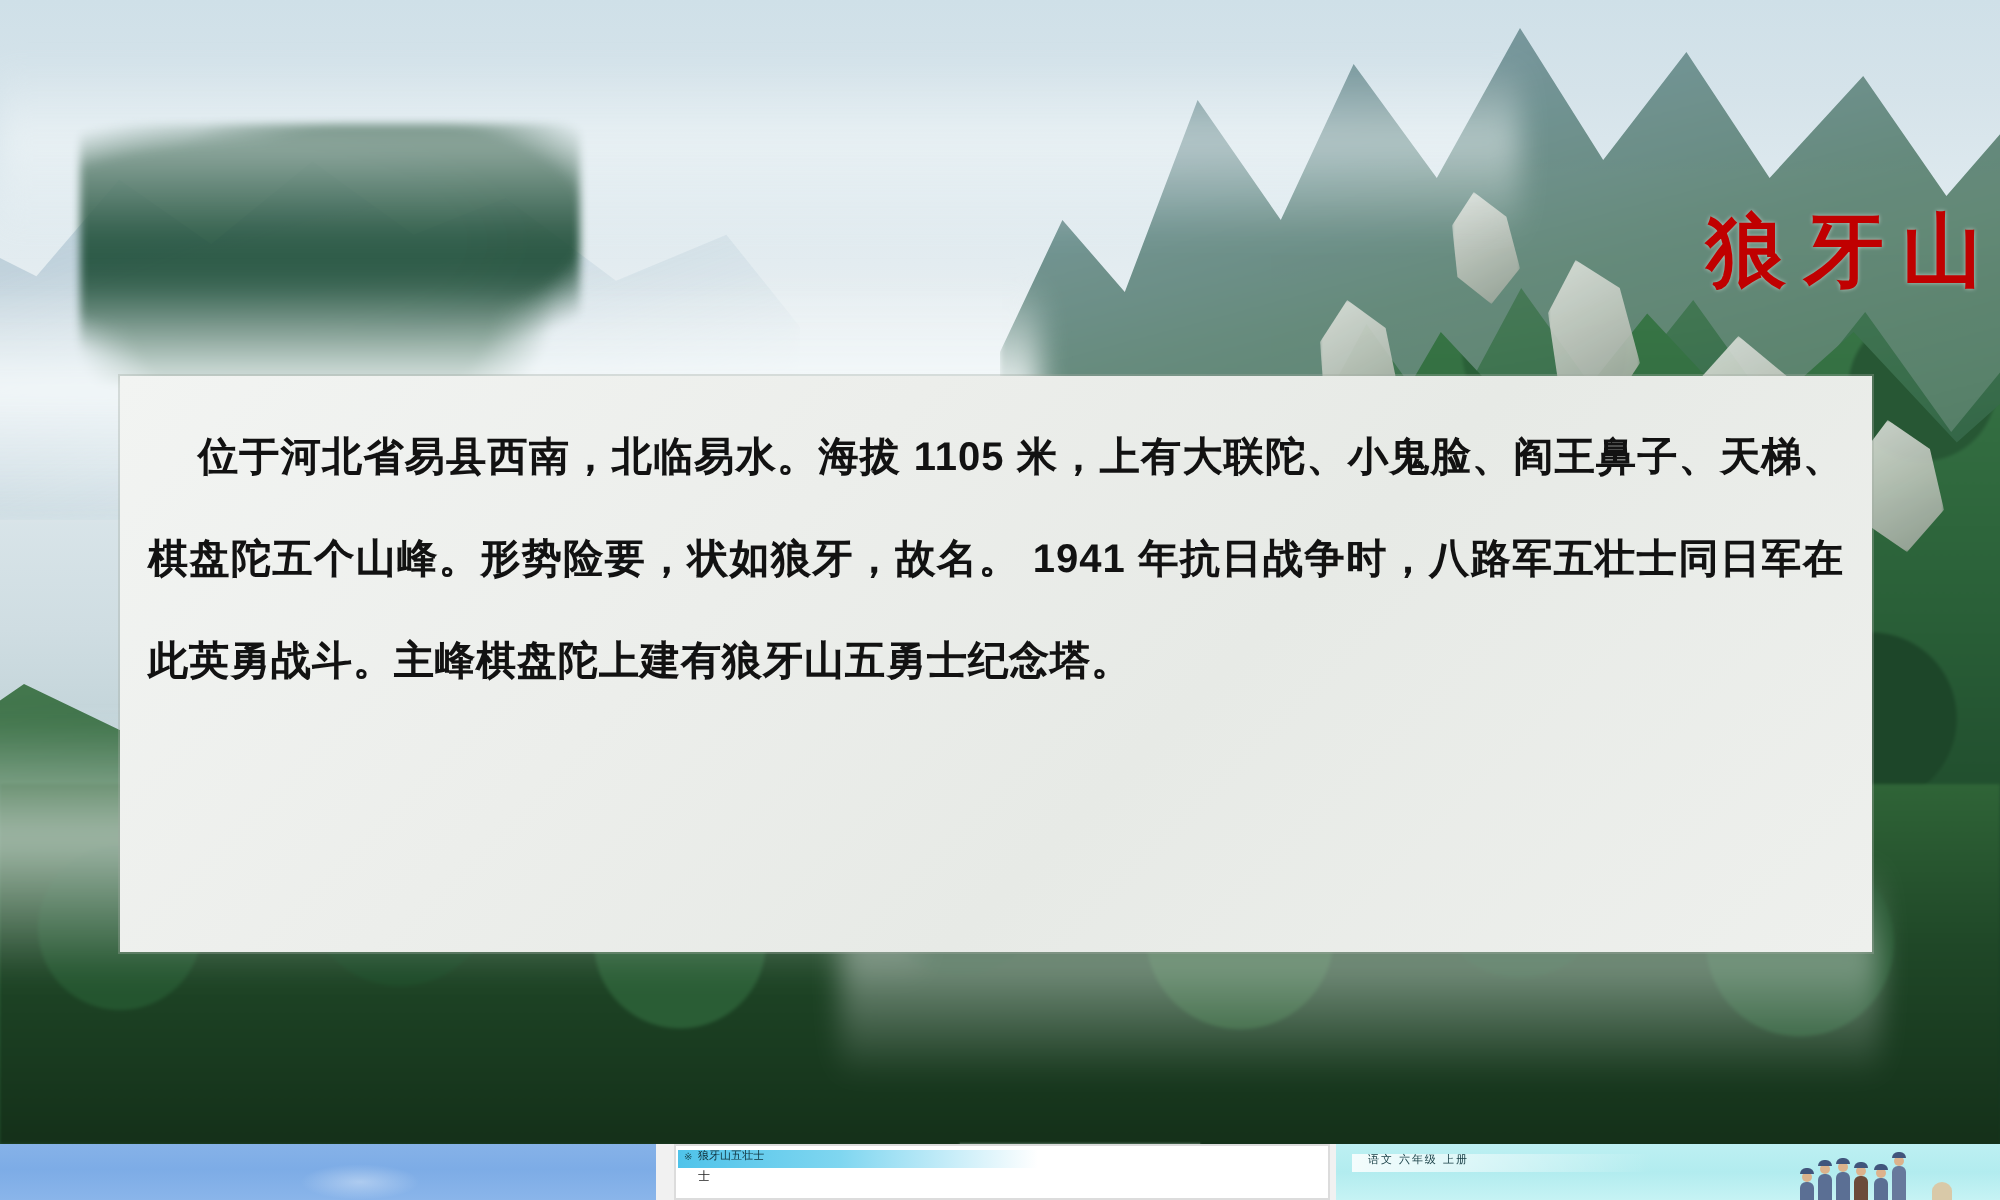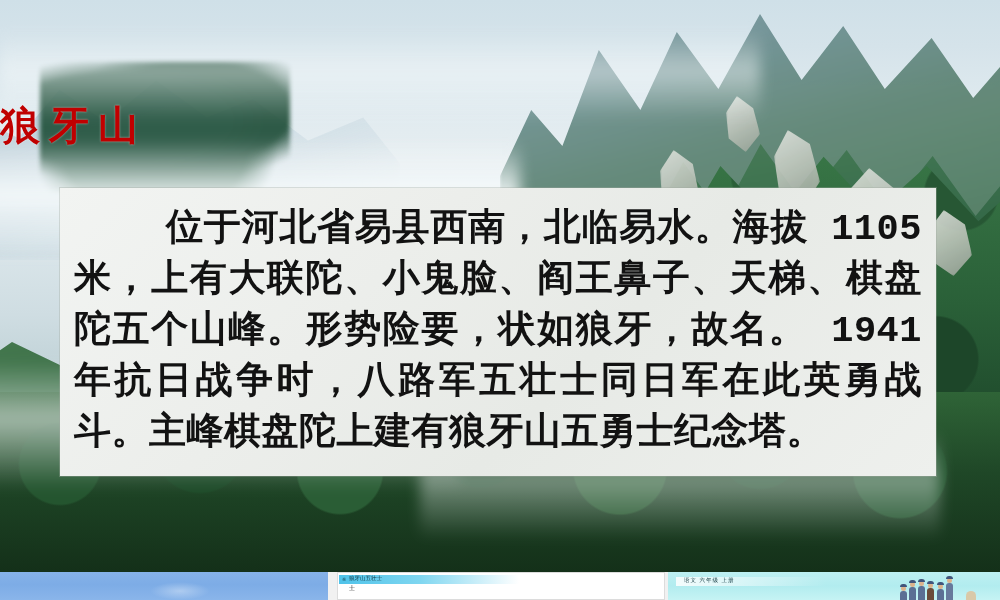--- a/index.html
+++ b/index.html
@@ -143,21 +143,21 @@
   .mist.m2 { left: 120px;  top: 250px; width: 700px; height: 110px; opacity: .75; }
   .mist.m3 { left: -60px;  top: 360px; width: 520px; height: 130px; opacity: .65; }
   .mist.m4 { left: 420px;  top: 430px; width: 520px; height: 110px; opacity: .45; }
   .mist.m5 { left: 0px;    top: 30px;  width: 760px; height: 90px;  opacity: .55; }
 
   
   .title {
     position: absolute;
     left: 0; top: 98px;
     width: 1000px;
-    text-align: left;
+    text-align: right;
     font-family: Liberation Sans, sans-serif;
     font-weight: bold;
     font-size: 40px;
     letter-spacing: 9px;
     color: #c00000;
     text-shadow: 0 0 2px rgba(255,255,255,.55);
     white-space: nowrap;
   }
 
   
@@ -166,23 +166,23 @@
     left: 60px; top: 188px;
     width: 876px; height: 288px;
     background: linear-gradient(135deg, #f2f4f2 0%, #eceeeb 35%, #e7eae6 60%, #eef0ed 100%);
     box-shadow: 0 0 0 1px rgba(160,170,160,.35);
     overflow: hidden;
   }
   .textpanel .body {
     position: absolute;
     left: 14px; top: 16px;
     width: 848px;
-    font-family: Liberation Mono, monospace;
+    font-family: Liberation Sans, sans-serif;
     font-weight: bold;
-    font-size: 37px;
+    font-size: 20px;
     line-height: 51px;
     color: #121212;
     letter-spacing: .5px;
     white-space: pre-wrap;
     text-align: justify;
   }
 
   
   .strip {
     position: absolute;

